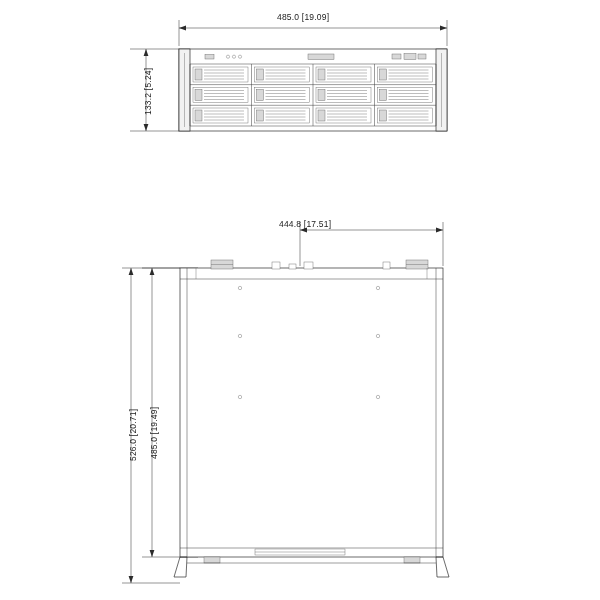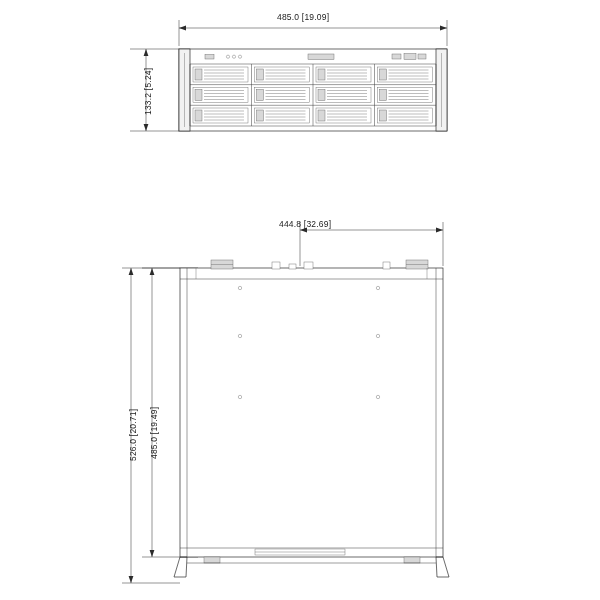--- a/index.html
+++ b/index.html
@@ -264,19 +264,19 @@
       <path class="ln" d="M443 557 L449 577 L437 577 L436 557 Z"></path>
       <line class="ln-thin" x1="187" y1="563" x2="436" y2="563"></line>
     </g>
 
   </svg>
 
   <div class="dim-label" style="left:277px; top:12px;">485.0  [19.09]</div>
 
   <div class="dim-label vert" style="left:143px; top:115px; transform: rotate(-90deg);">133.2  [5.24]</div>
 
-  <div class="dim-label" style="left:279px; top:219px;">444.8  [32.69]</div>
+  <div class="dim-label" style="left:279px; top:219px;">444.8  [17.51]</div>
 
   <div class="dim-label vert" style="left:128px; top:461px; transform: rotate(-90deg);">526.0  [20.71]</div>
 
   <div class="dim-label vert" style="left:149px; top:459px; transform: rotate(-90deg);">485.0  [19.49]</div>
 
 </div>
 
 </body></html>

